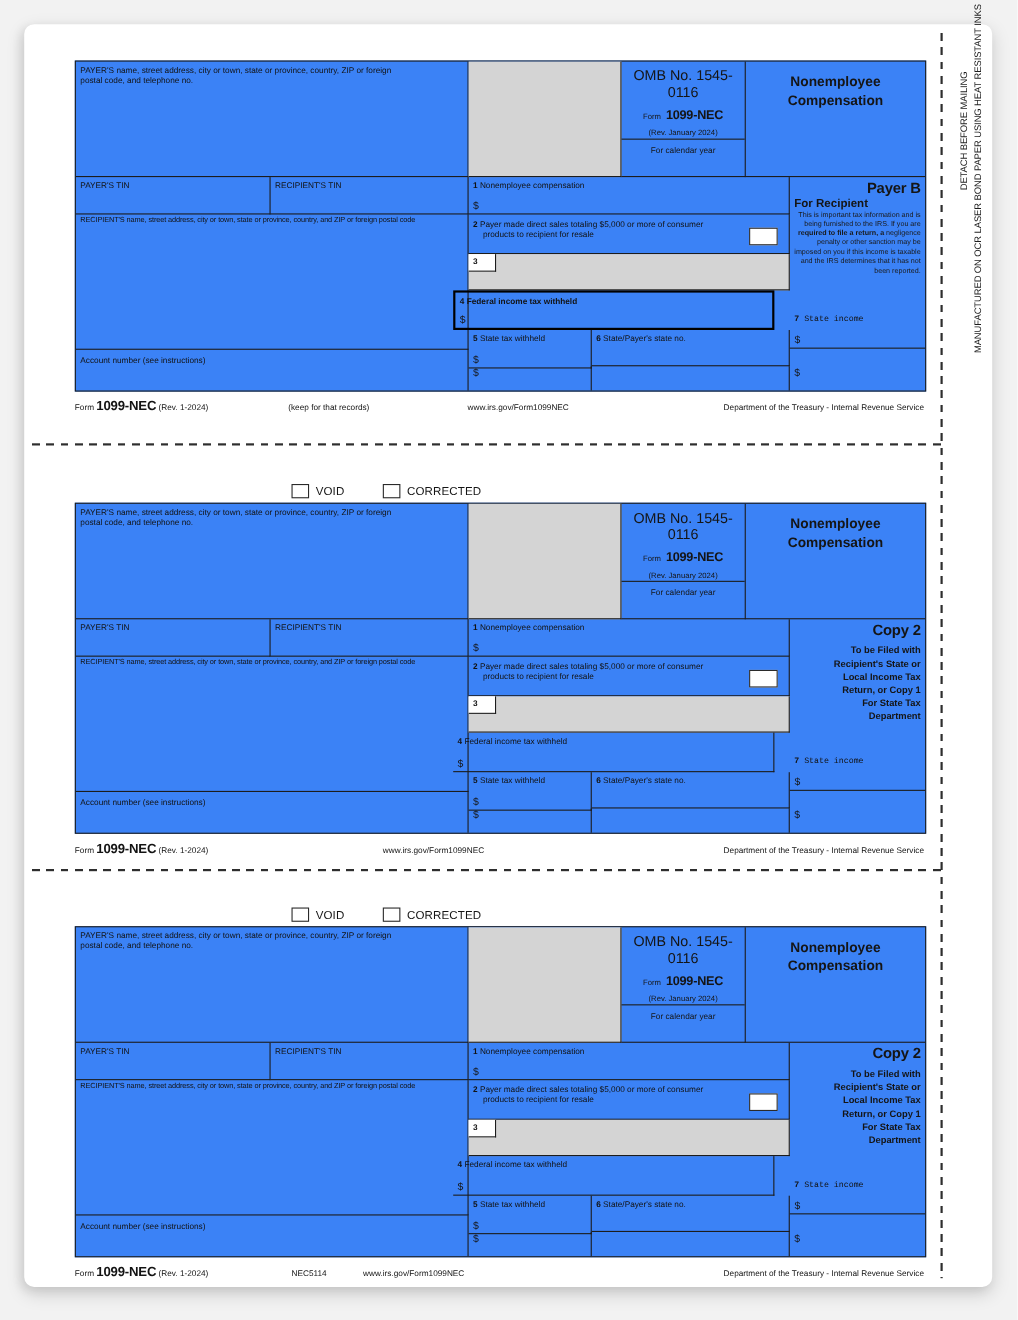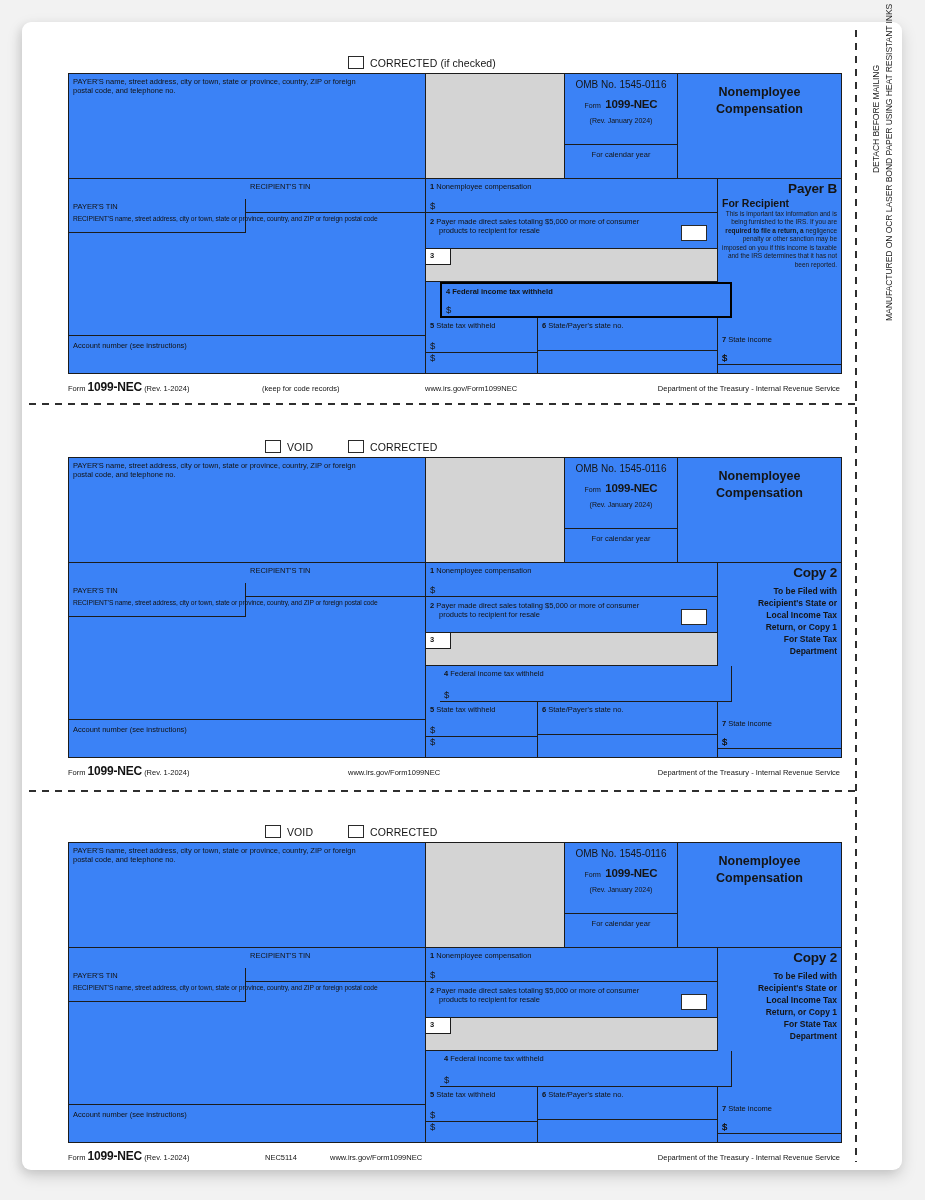--- a/index.html
+++ b/index.html
@@ -43,53 +43,53 @@
   .pad{padding:3px 4px 0 4px;}
   .tinylbl{font-size:6.7px;letter-spacing:-.1px;padding-top:2px;}
   .dollar{position:absolute;left:4px;bottom:1px;font-size:9.5px;}
   .dollar-top{font-size:9.5px;padding:1px 0 0 4px;}
   
   .cell-payer{left:0;top:0;width:357px;height:105px;}
   .cell-payer .lbl{padding-right:62px;}
   .cell-gray{left:357px;top:0;width:139px;height:105px;background:#d4d4d4;}
   .cell-omb{left:496px;top:0;width:113px;height:105px;}
   .omb-top{height:70px;border-bottom:1px solid #1c1c1c;text-align:center;}
-  .omb-line{font-size:10px;padding-top:5px;}
+  .omb-line{font-size:13px;padding-top:5px;}
   .omb-form{margin-top:4px;}
   .omb-form .fw{font-size:7px;}
   .omb-form .fn{font-size:11.5px;font-weight:bold;letter-spacing:-.2px;}
   .omb-rev{font-size:7px;margin-top:5px;}
   .omb-cal{font-size:7.5px;text-align:center;padding-top:5px;}
   .cell-title{left:609px;top:0;width:163px;height:105px;}
   .cell-title .t{font-size:12.5px;font-weight:bold;text-align:center;line-height:1.35;padding-top:10px;}
-  .cell-ptin{left:0;top:105px;width:177px;height:34px;margin-top:20px;}
+  .cell-ptin{left:0;top:105px;width:177px;height:34px;}
   .cell-rtin{left:177px;top:105px;width:180px;height:34px;}
   .cell-box1{left:357px;top:105px;width:292px;height:34px;}
   .cell-copy{left:649px;top:105px;width:123px;height:139px;padding:2px 4px 0 4px;}
   .copy-title{font-size:13.5px;font-weight:bold;text-align:right;letter-spacing:-.2px;}
   .copy-sub{font-size:10.5px;font-weight:bold;text-align:left;margin-top:1px;}
   .notice{font-size:6.5px;line-height:1.3;text-align:right;margin-top:1px;color:#1a1a1a;}
   .notice b{font-weight:bold;}
   .copy2text{font-size:8.5px;font-weight:bold;text-align:right;line-height:1.42;white-space:pre-line;margin-top:5px;}
   .cell-recip{left:0;top:139px;width:357px;height:123px;}
   .cell-acct{left:0;top:262px;width:357px;height:37px;}
   .cell-acct .lbl{padding-top:5px;}
   .cell-box2{left:357px;top:139px;width:292px;height:36px;}
   .box2lbl{padding:4px 0 0 13px;width:218px;text-indent:-9px;}
   .box2cb{position:absolute;right:10px;top:12px;width:24px;height:14px;border:1.2px solid #2a2a2a;background:#fff;}
   .cell-box3{left:357px;top:175px;width:292px;height:33px;background:#d4d4d4;}
   .box3num{position:absolute;left:0;top:0;width:25px;height:16px;background:#fff;
     border-right:1px solid #1c1c1c;border-bottom:1px solid #1c1c1c;
     font-size:7.5px;font-weight:bold;padding:2px 0 0 4px;box-sizing:border-box;}
-  .cell-box4{left:371px;top:208px;width:292px;height:36px;}
+  .cell-box4{left:343px;top:208px;width:292px;height:36px;}
   .copy-b .cell-box4{border:2px solid #000;}
   .copy-b .cell-box4 .lbl{font-weight:bold;}
   .cell-box5{left:357px;top:244px;width:112px;height:35px;}
   .cell-box6{left:469px;top:244px;width:180px;height:33px;}
-  .cell-box7{left:649px;top:258px;width:123px;height:33px;}
+  .cell-box7{left:649px;top:228px;width:123px;height:33px;font-family:Liberation Mono, monospace;}
   .cell-box5b{left:357px;top:277px;width:112px;height:22px;}
   .cell-box6b{left:469px;top:277px;width:180px;height:22px;}
   .cell-box7b{left:649px;top:277px;width:123px;height:22px;}
   
   .footer{position:relative;height:16px;margin-top:4px;width:772px;font-size:7.5px;color:#131313;}
   .f-id{position:absolute;left:0;top:2px;white-space:nowrap;}
   .f-id .fn{font-size:12px;font-weight:bold;letter-spacing:-.2px;}
   .f-note{position:absolute;left:194px;top:6px;}
   .f-code{position:absolute;left:197px;top:6px;}
   .f-url{position:absolute;left:357px;top:6px;}
@@ -103,27 +103,20 @@
 <div class="paper" id="paper">
   <div class="vdash"></div>
   <div class="hdash hdash-1"></div>
   <div class="hdash hdash-2"></div>
   <div class="margin-note">
     <div>DETACH BEFORE MAILING</div>
     <div>MANUFACTURED ON OCR LASER BOND PAPER USING HEAT RESISTANT INKS</div>
   </div>
 
   <section class="form-copy f1 copy-b">
-    <div class="cbrow">
-
-      <span class="cbgroup corr">
-        <span class="cb"></span>
-        <span class="cblabel">CORRECTED (if checked)</span>
-      </span>
-    </div>
     <div class="grid">
       <div class="c cell-payer br bb">
         <div class="lbl pad">PAYER'S name, street address, city or town, state or province, country, ZIP or foreign postal code, and telephone no.</div>
       </div>
       <div class="c cell-gray br bb"></div>
       <div class="c cell-omb br bb">
         <div class="omb-top">
           <div class="omb-line">OMB No. 1545-0116</div>
           <div class="omb-form"><span class="fw">Form</span> <span class="fn">1099-NEC</span></div>
           <div class="omb-rev">(Rev. January 2024)</div>
@@ -180,21 +173,21 @@
       <div class="c cell-box5b br">
         <div class="dollar-top">$</div>
       </div>
       <div class="c cell-box6b br"></div>
       <div class="c cell-box7b">
         <div class="dollar-top">$</div>
       </div>
     </div>
     <div class="footer">
       <span class="f-id"><span class="fw">Form</span> <span class="fn">1099-NEC</span> <span class="fr">(Rev. 1-2024)</span></span>
-      <span class="f-note">(keep for code records)</span>
+      <span class="f-note">(keep for that records)</span>
 
       <span class="f-url">www.irs.gov/Form1099NEC</span>
       <span class="f-dept">Department of the Treasury - Internal Revenue Service</span>
     </div>
   </section>
 
   <section class="form-copy f2 copy-2">
     <div class="cbrow">
       <span class="cbgroup void">
         <span class="cb"></span>

